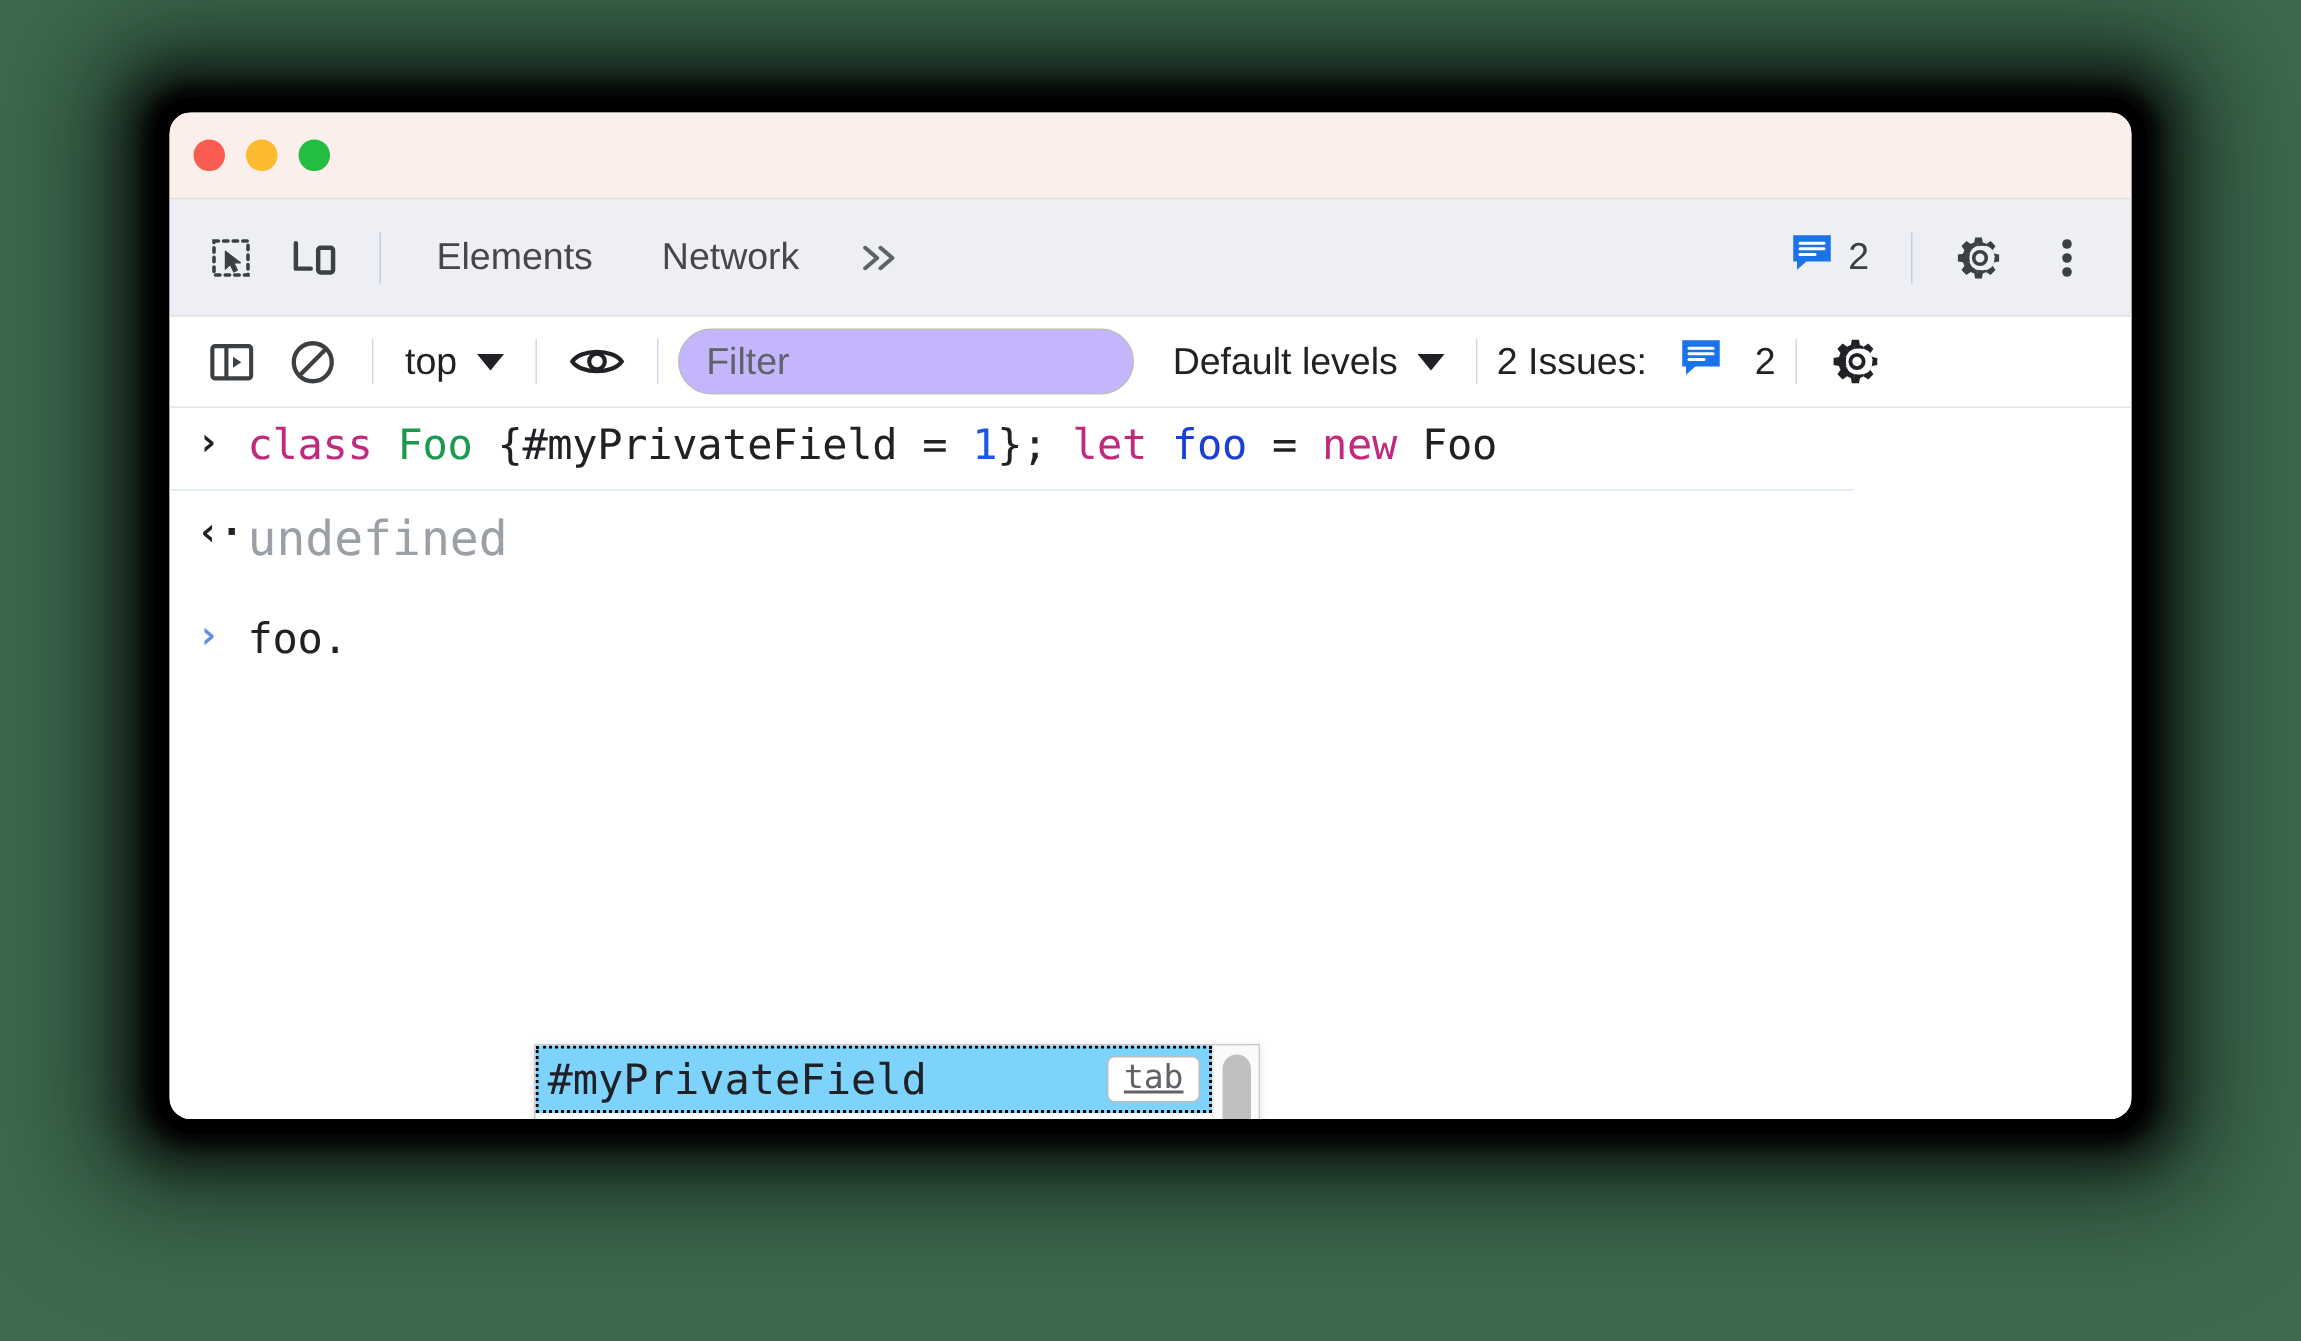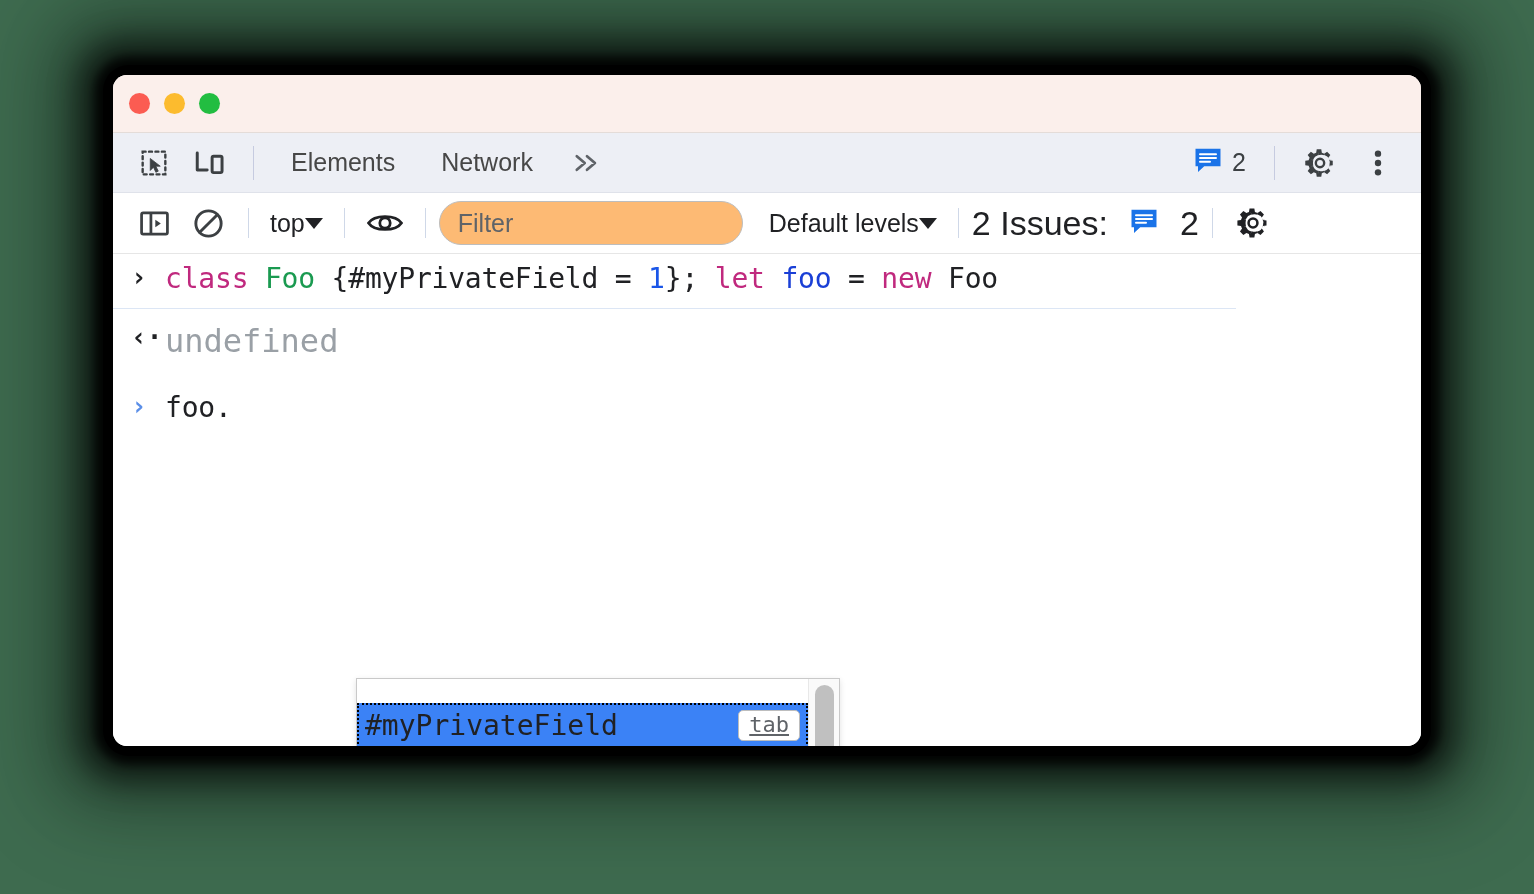--- a/index.html
+++ b/index.html
@@ -70,21 +70,21 @@
     text-align: center;
     font-size: 24px;
     font-weight: bold;
     color: #3c4043;
     letter-spacing: -0.1px;
     pointer-events: none;
   }
 
   
   .tabbar {
-    height: 60px;
+    height: 78px;
     background: #edeff5;
     display: flex;
     align-items: stretch;
     flex: none;
     position: relative;
     border-bottom: 1px solid #dfe2ea;
   }
   .tabbar-left {
     display: flex;
     align-items: center;
@@ -164,48 +164,49 @@
   }
   .ct-sep {
     width: 1px; height: 30px;
     background: #cfd8e8;
     margin: 0 13px;
     flex: none;
   }
   .ct-dropdown {
     display: flex;
     align-items: center;
+    gap: 13px;
     font-size: 25px;
     color: #202124;
     padding: 0 8px;
     white-space: nowrap;
   }
   .caret {
     width: 0; height: 0;
     border-left: 9px solid transparent;
     border-right: 9px solid transparent;
     border-top: 11px solid #202124;
   }
   .filter-input {
     width: 304px;
     height: 44px;
     border: 1px solid #bdbdbd;
     border-radius: 22px;
-    background: #fdba74;
+    background: #c4b5fd;
     font-size: 25px;
     color: #5f6368;
     padding: 0 18px;
     font-family: "Liberation Sans", sans-serif;
     outline: none;
     flex: none;
     margin-right: 18px;
   }
   .filter-input::placeholder { color: #5f6368; opacity: 1; }
   .issues-text {
-    font-size: 34px;
+    font-size: 25px;
     color: #202124;
     display: flex;
     align-items: center;
     gap: 21px;
     white-space: nowrap;
   }
 
   
   .console-body {
     flex: 1;
@@ -271,22 +272,21 @@
     align-items: center;
     padding: 0 6px 0 8px;
     font-family: "DejaVu Sans Mono", monospace;
     font-size: 28px;
     color: #202124;
     white-space: nowrap;
   }
   .ac-item.selected {
     outline: 2px dotted #000;
     outline-offset: -2px;
-    background: #3b82f6;
-    margin-top: 24px;
+    background: #7dd3fc;
   }
   .ac-label { flex: 1; min-width: 0; overflow: hidden; }
   .ac-badge {
     font-family: "DejaVu Sans Mono", monospace;
     font-size: 22px;
     color: #5f6368;
     border: 1px solid #bdbdbd;
     border-radius: 5px;
     padding: 1px 10px 3px;
     background: #fff;

